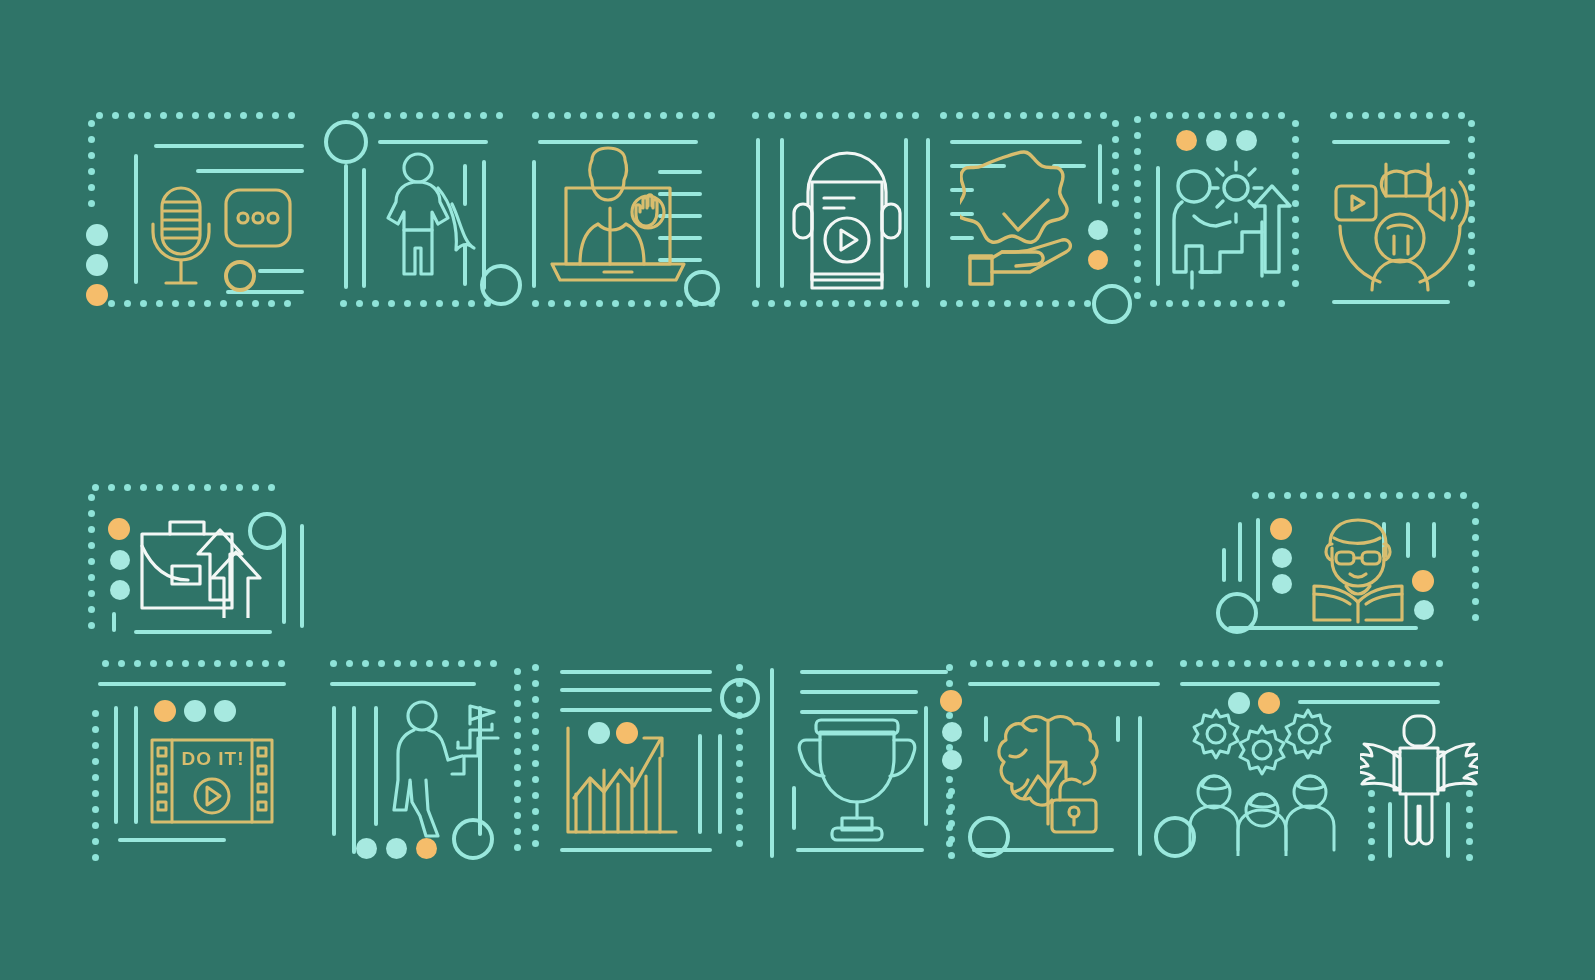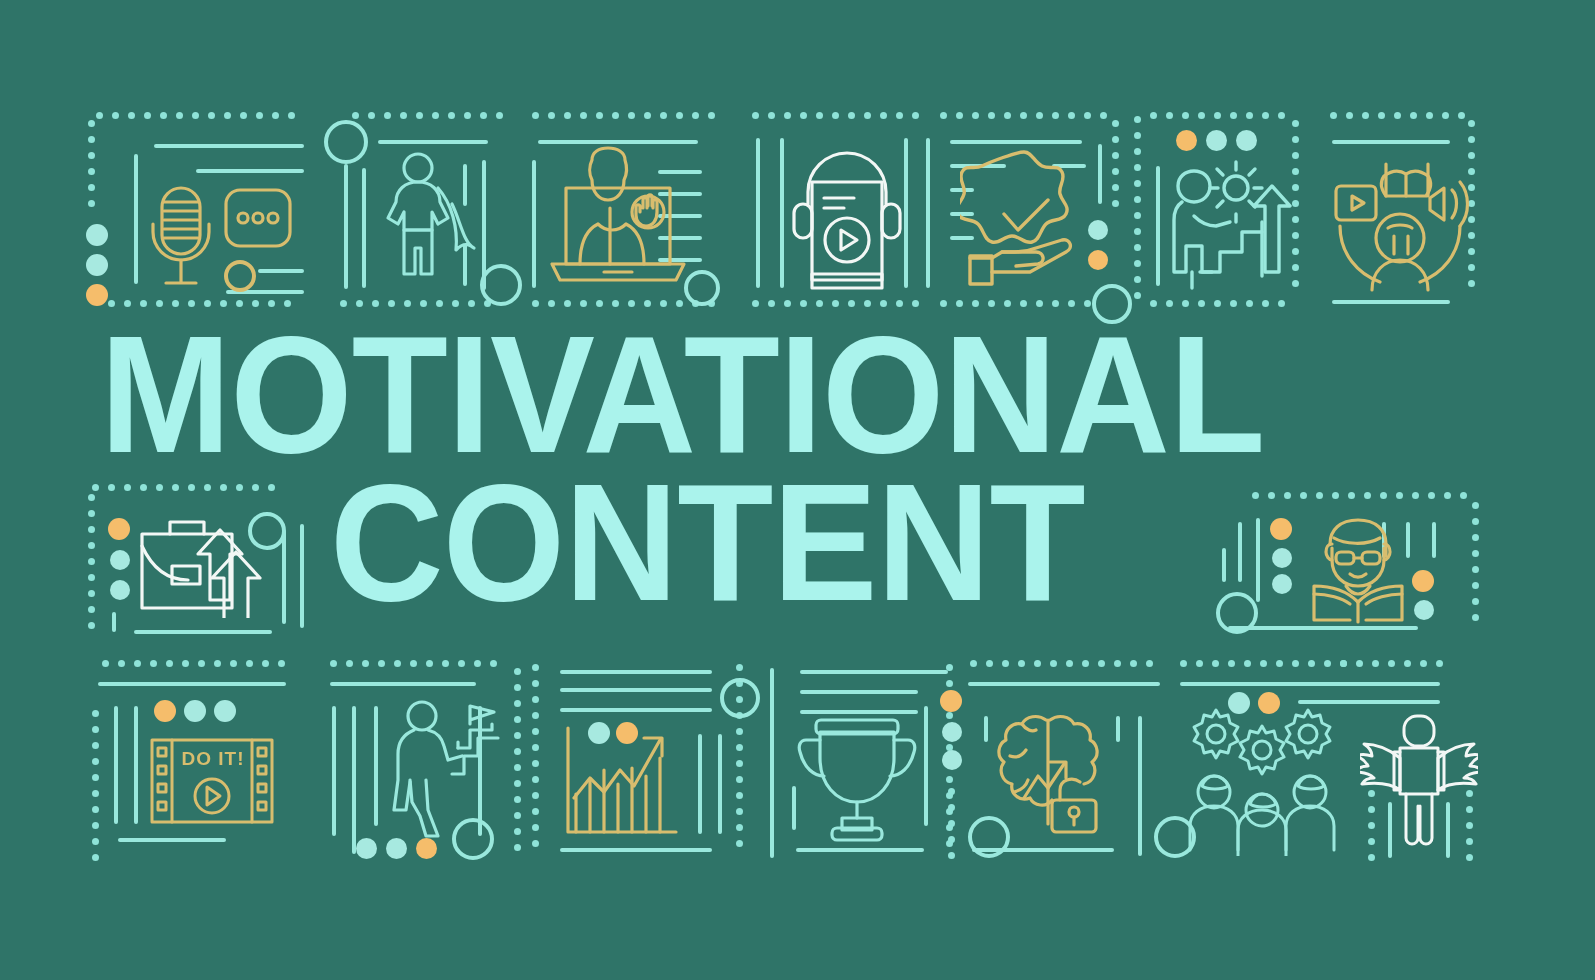--- a/index.html
+++ b/index.html
@@ -51,24 +51,20 @@
   .dotrow{position:absolute;height:7px;}
   .dotrow i{position:absolute;width:7px;height:7px;border-radius:50%;background:#8fe3d8;top:0;}
   .dotcol{position:absolute;width:7px;}
   .dotcol i{position:absolute;width:7px;height:7px;border-radius:50%;background:#8fe3d8;left:0;}
 </style>
 </head>
 <body>
 
 <div id="stage">
 
-  <div class="title-wrap">
-    <div class="title-line" id="title-l1">MOTIVATIONAL</div>
-    <div class="title-line" id="title-l2">CONTENT</div>
-  </div>
 
   <div class="panel" style="left:88px;top:112px;width:230px;height:195px;">
     <div class="dotrow" style="left:8px;top:0;width:214px;">
       <i style="left:0"></i>
         <i style="left:16px"></i>
         <i style="left:32px"></i>
         <i style="left:48px"></i>
         <i style="left:64px"></i>
         <i style="left:80px"></i>
         <i style="left:96px"></i>

